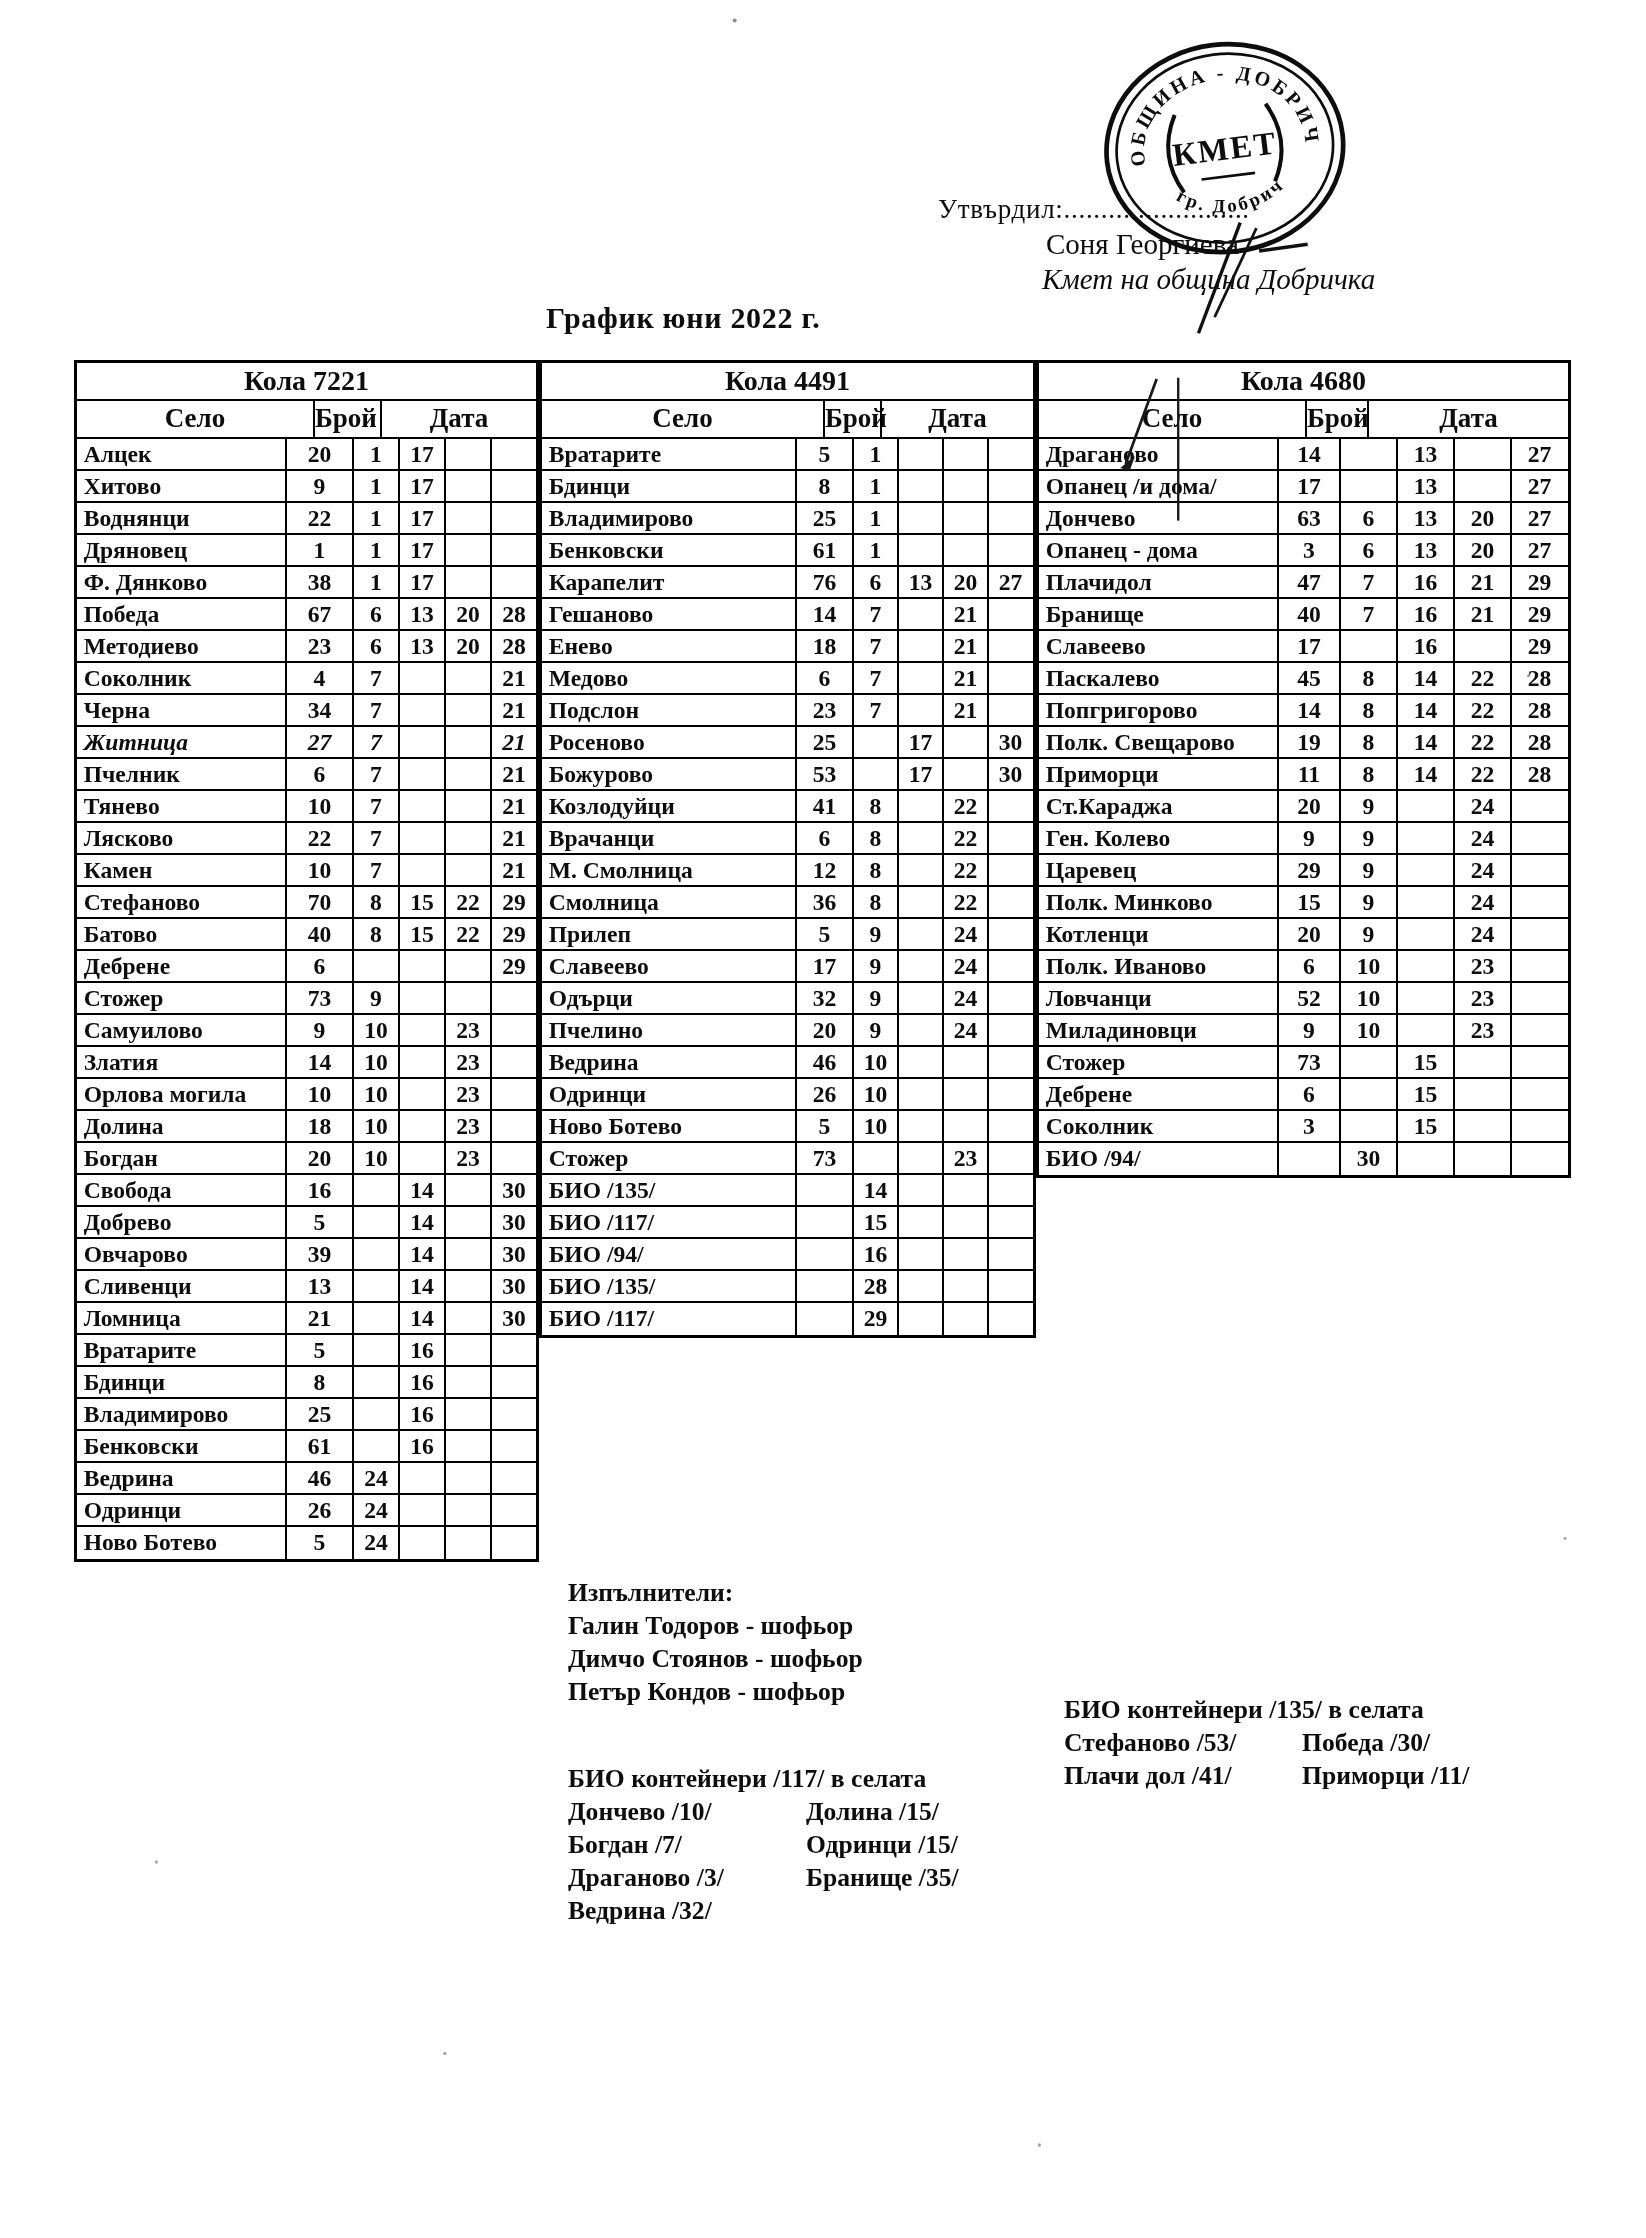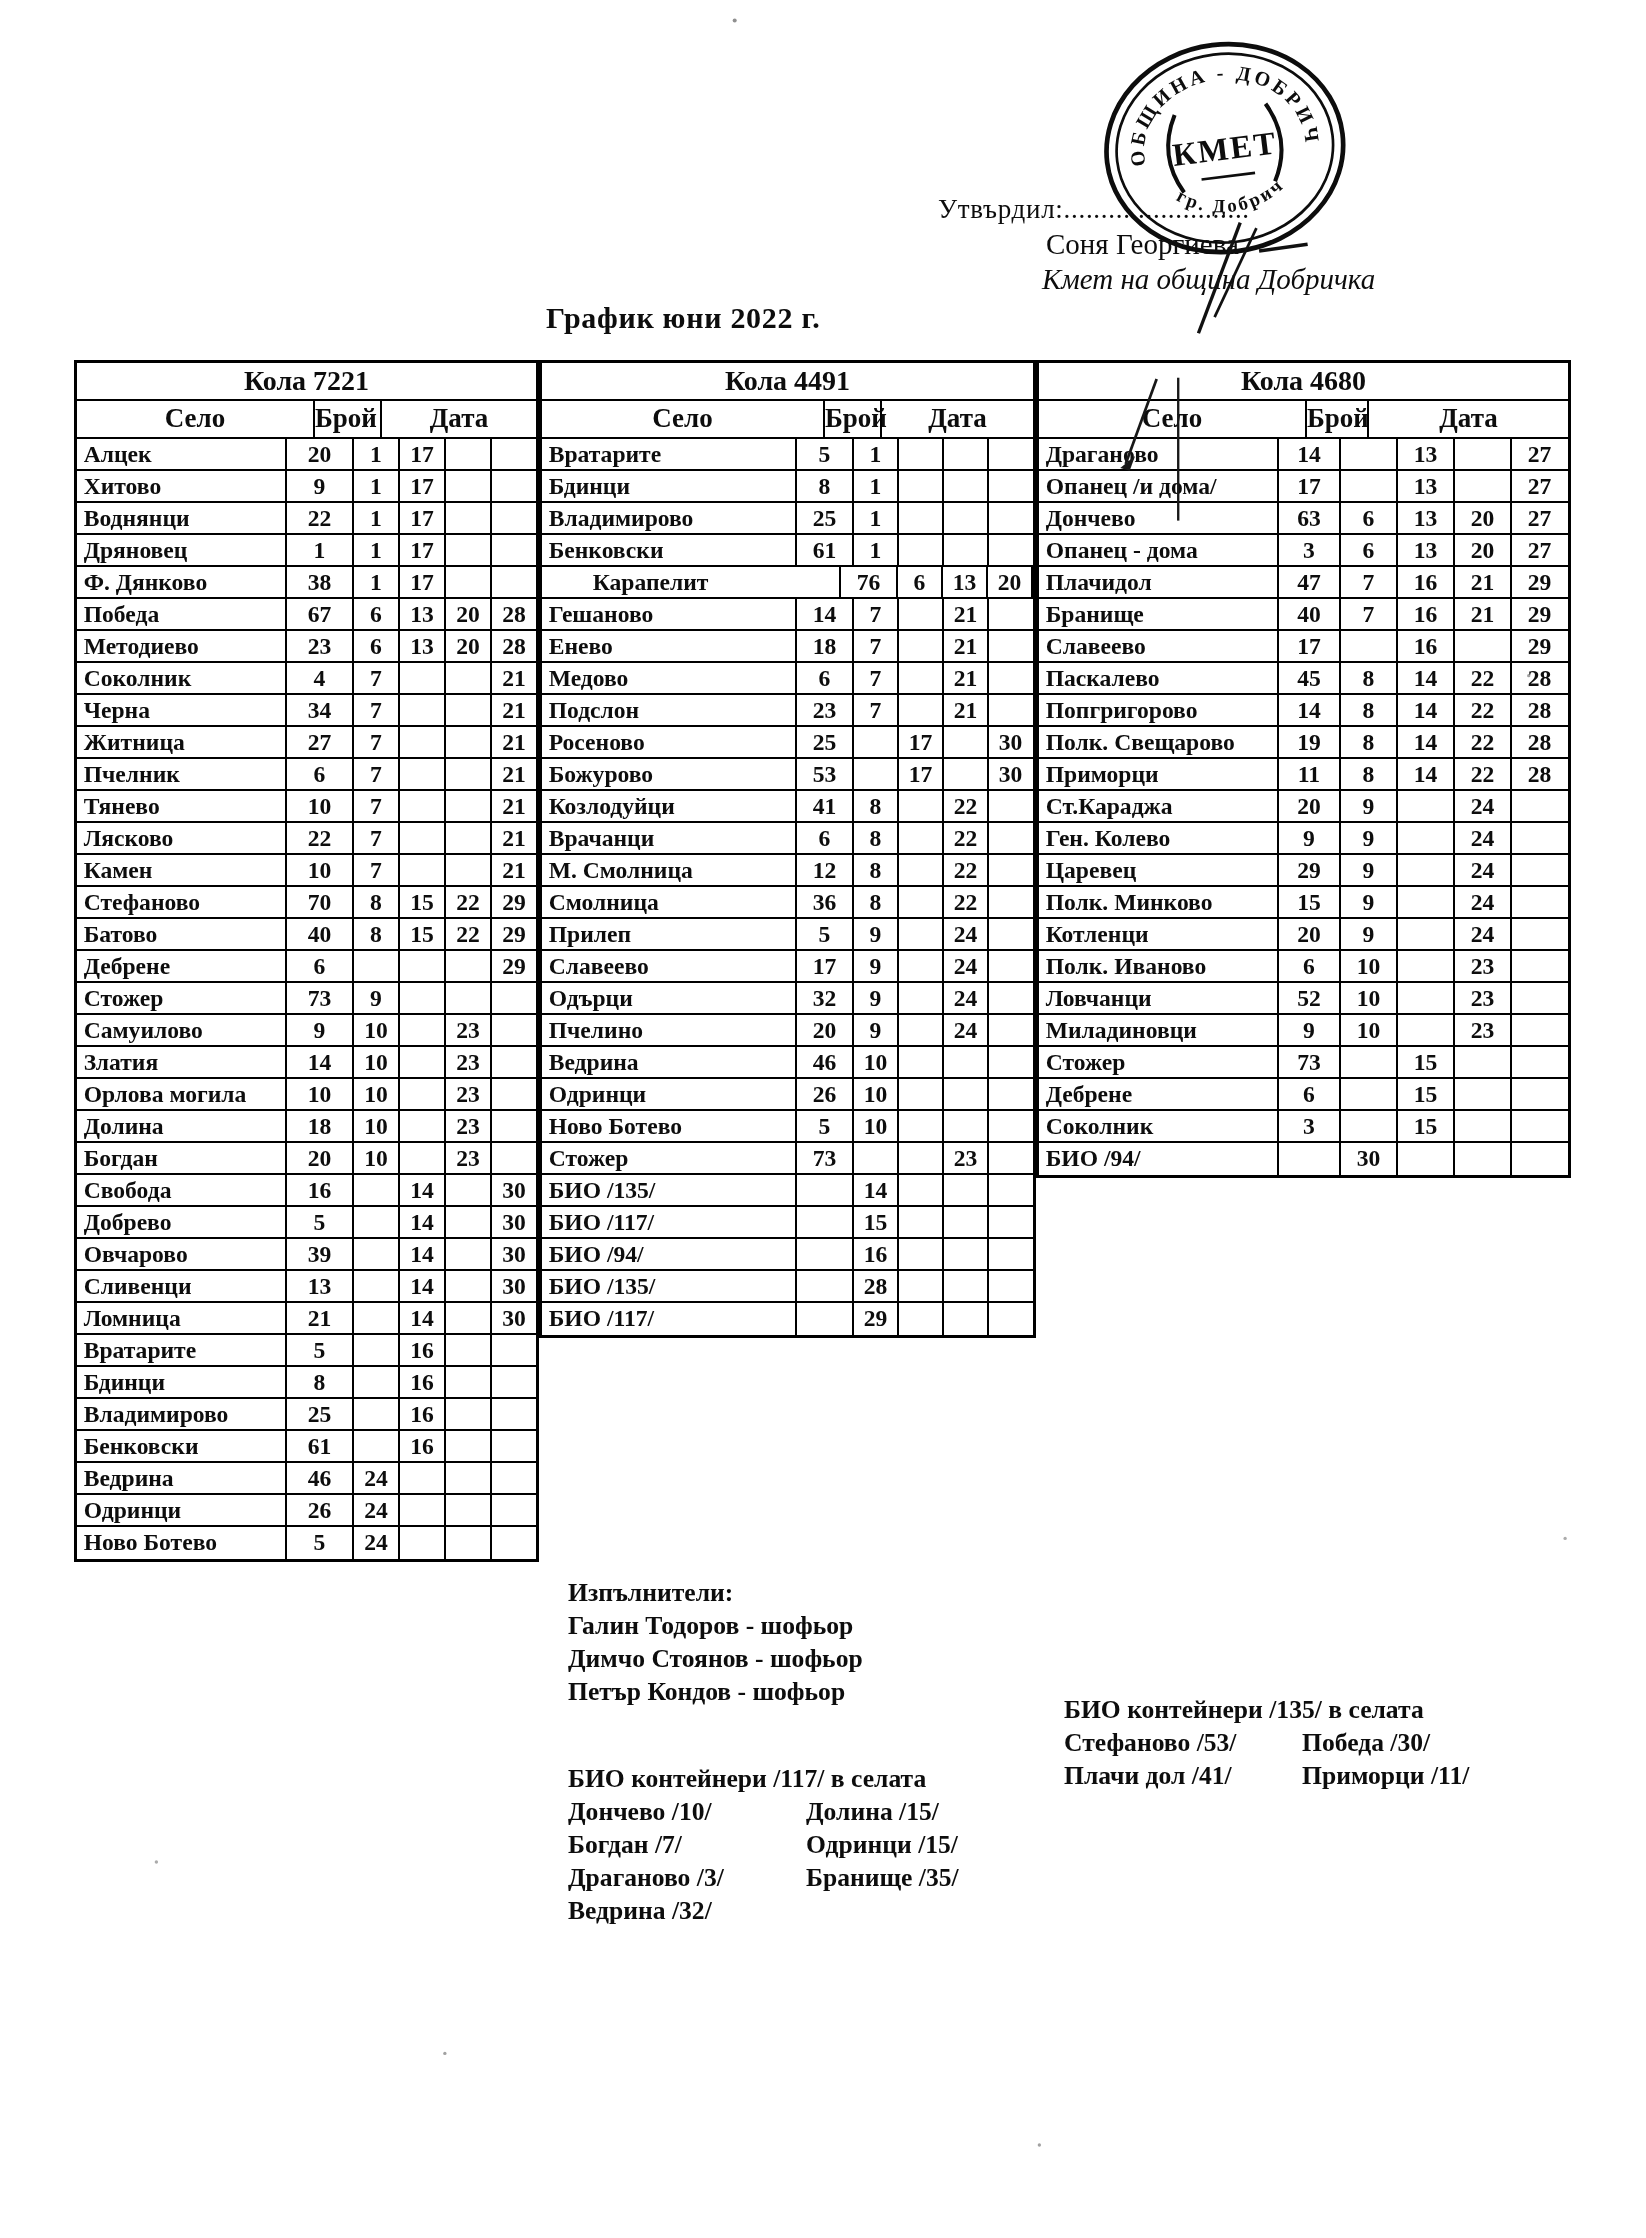--- a/index.html
+++ b/index.html
@@ -133,21 +133,21 @@
           <div class="c n">21</div>
         </div>
         <div class="row" style="grid-template-columns: 208px 67px repeat(4, 46px);">
           <div class="c v">Черна</div>
           <div class="c n">34</div>
           <div class="c n">7</div>
           <div class="c n"></div>
           <div class="c n"></div>
           <div class="c n">21</div>
         </div>
-        <div class="row" style="grid-template-columns: 208px 67px repeat(4, 46px);">
+        <div class="row" style="grid-template-columns: 208px 67px repeat(4, 46px); font-style: italic;">
           <div class="c v">Житница</div>
           <div class="c n">27</div>
           <div class="c n">7</div>
           <div class="c n"></div>
           <div class="c n"></div>
           <div class="c n">21</div>
         </div>
         <div class="row" style="grid-template-columns: 208px 67px repeat(4, 46px);">
           <div class="c v">Пчелник</div>
           <div class="c n">6</div>
@@ -381,21 +381,21 @@
           <div class="c n"></div>
         </div>
         <div class="row" style="grid-template-columns: 253px 57px repeat(4, 45px);">
           <div class="c v">Бенковски</div>
           <div class="c n">61</div>
           <div class="c n">1</div>
           <div class="c n"></div>
           <div class="c n"></div>
           <div class="c n"></div>
         </div>
-        <div class="row" style="grid-template-columns: 253px 57px repeat(4, 45px); padding-left: 44px;">
+        <div class="row" style="grid-template-columns: 253px 57px repeat(4, 45px);">
           <div class="c v">Карапелит</div>
           <div class="c n">76</div>
           <div class="c n">6</div>
           <div class="c n">13</div>
           <div class="c n">20</div>
           <div class="c n">27</div>
         </div>
         <div class="row" style="grid-template-columns: 253px 57px repeat(4, 45px);">
           <div class="c v">Гешаново</div>
           <div class="c n">14</div>

